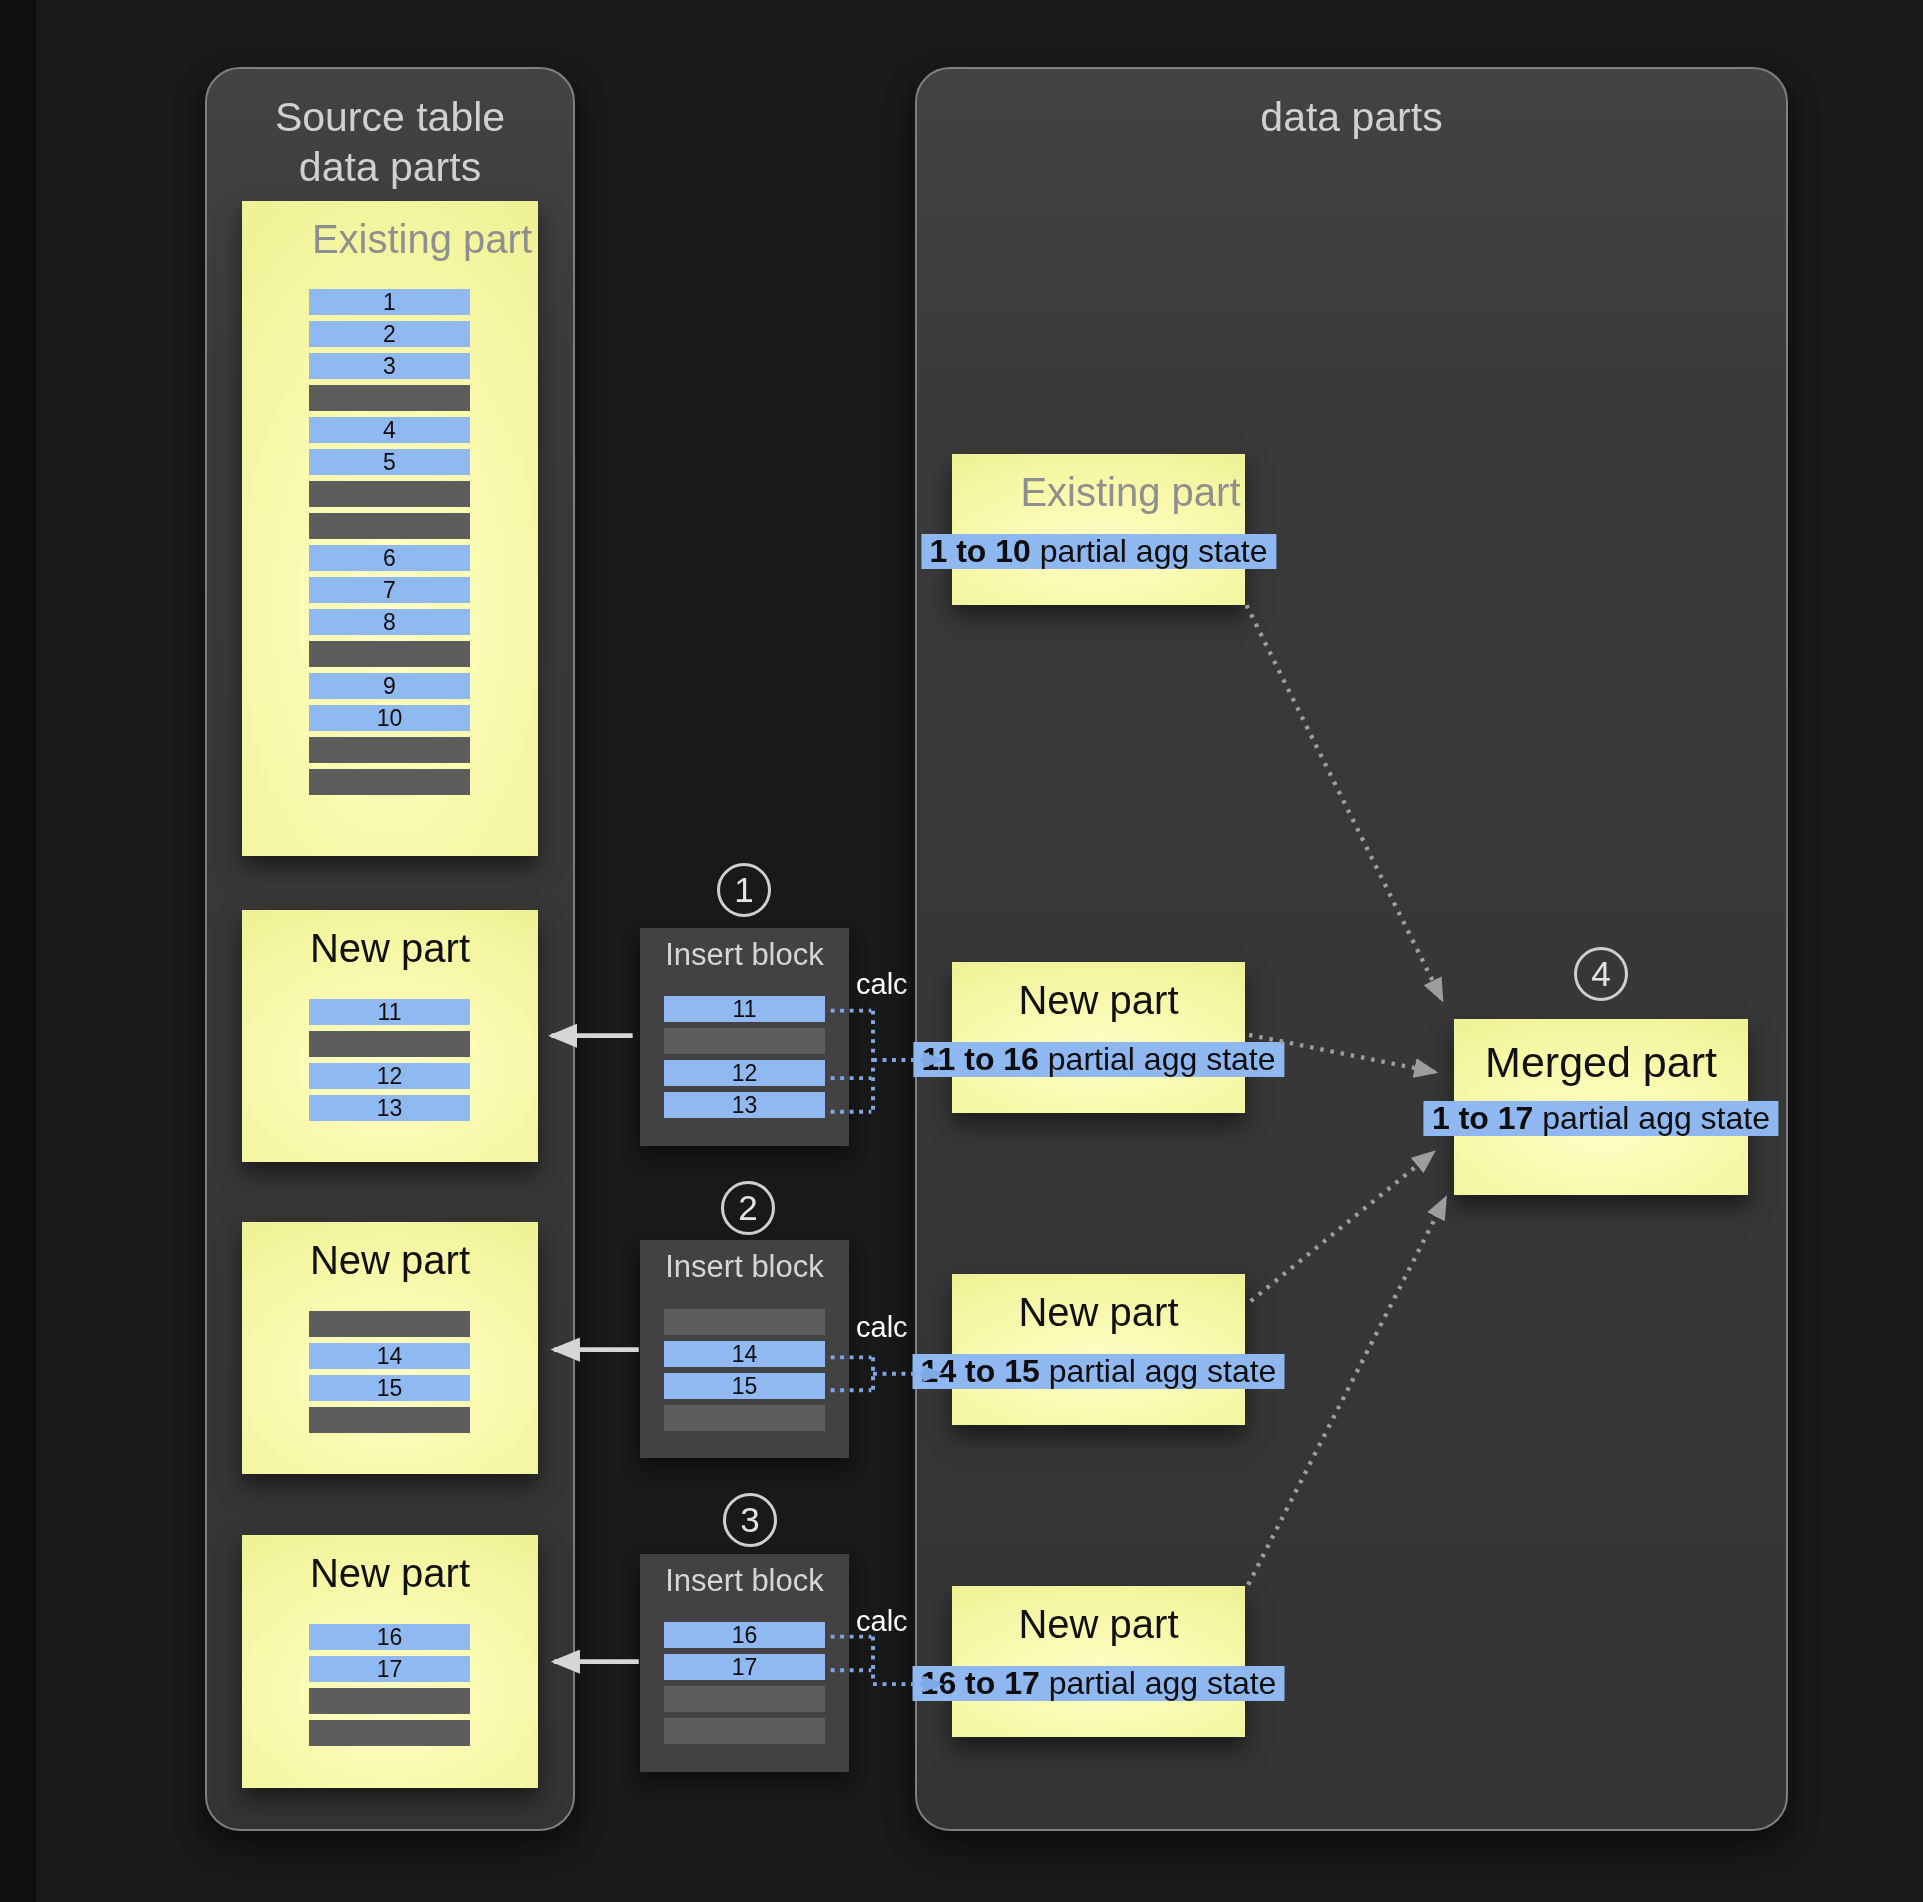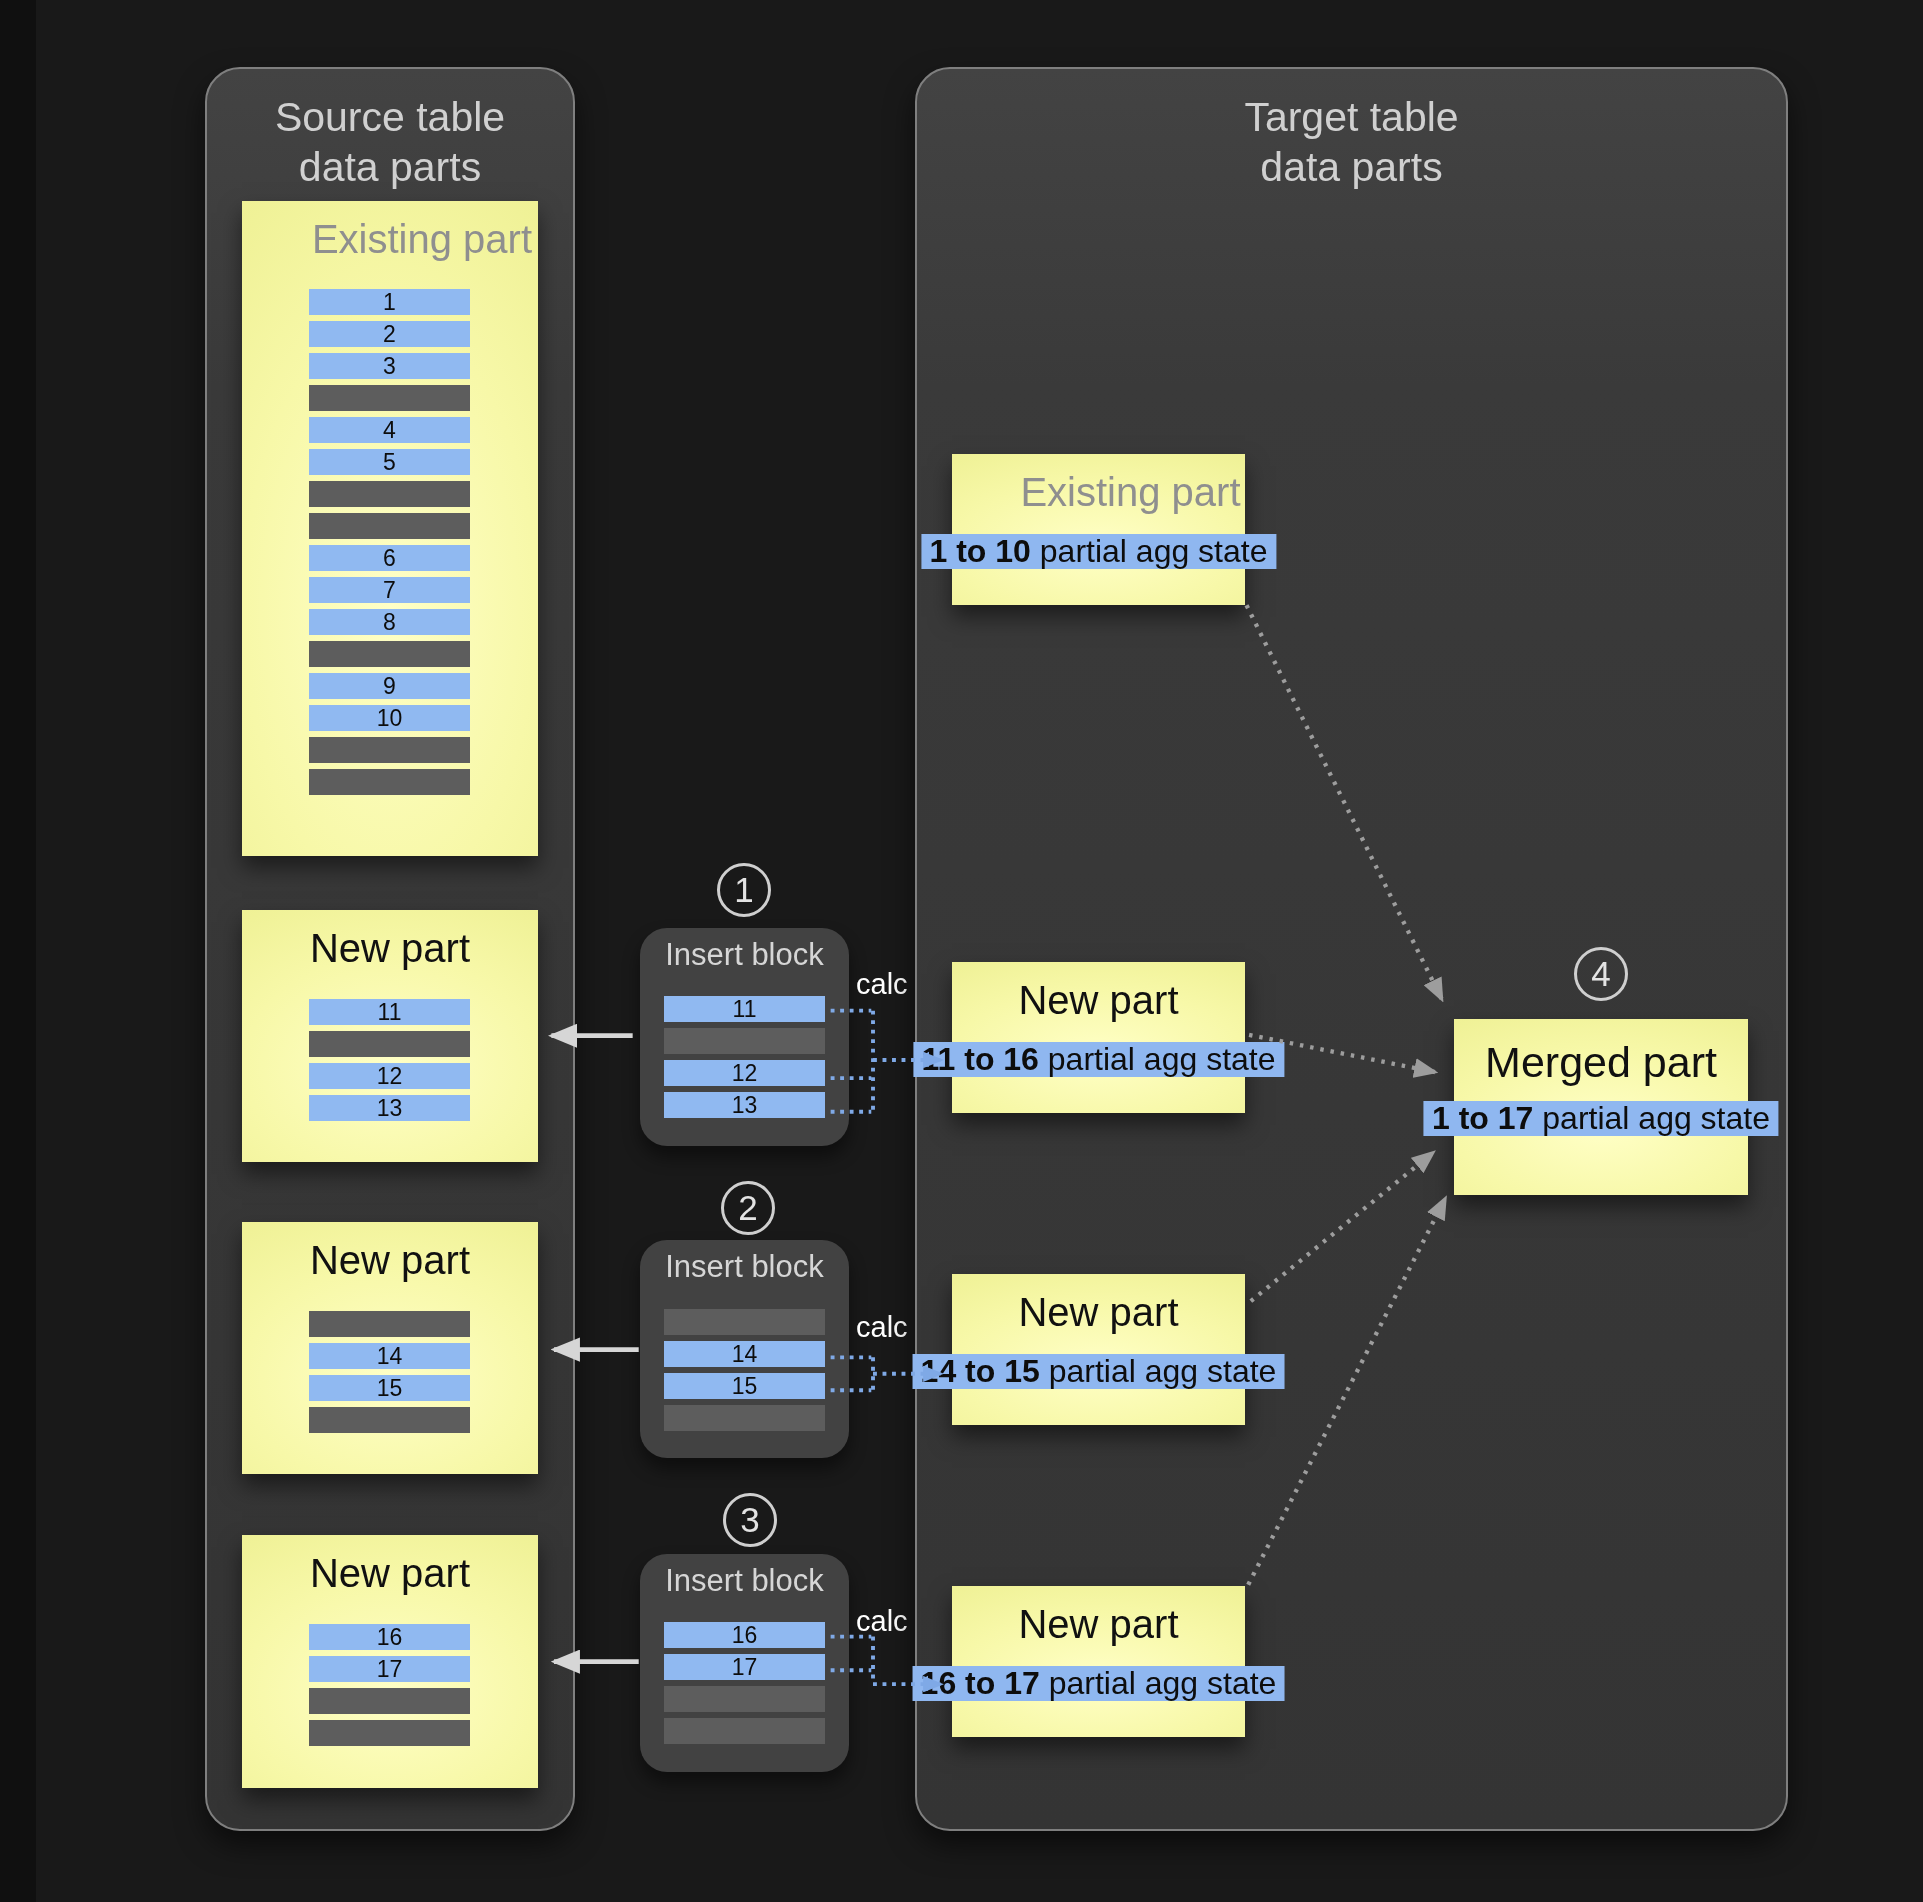--- a/index.html
+++ b/index.html
@@ -46,21 +46,21 @@
   
   .agg{
     position:absolute;top:80px;left:50%;transform:translateX(-50%);
     background:#8fb7f0;color:#0d0d0d;font-size:32px;line-height:35px;
     padding:0 8.6px;white-space:nowrap;
   }
   .agg b{font-weight:700;}
   
   .insert-block{
     position:absolute;left:604px;width:209px;height:218px;
-    background:#424242;box-shadow:0 10.4px 17.3px rgba(0,0,0,.45);border-radius:27px;
+    background:#424242;box-shadow:0 10.4px 17.3px rgba(0,0,0,.45);
   }
   .ib-title{
     position:absolute;top:8.6px;left:0;width:100%;
     text-align:center;color:#d6d6d6;font-size:31px;
   }
   #insert-block-1 .rows{top:68px;}
   #insert-block-2 .rows{top:69px;}
   #insert-block-3 .rows{top:68px;}
   
   .step-circle{
@@ -168,21 +168,20 @@
         <div class="row blue">16</div>
         <div class="row blue">17</div>
         <div class="row gray"></div>
         <div class="row gray"></div>
       </div>
   </div>
   <div class="calc" style="top:1605px;">calc</div>
 
   <section class="panel" id="target-panel">
     <div class="panel-title">
-      <div>Target table</div>
       <div>data parts</div>
     </div>
   </section>
 
   <div class="part" style="left:916px;top:454px;width:293px;height:151px;">
     <div class="part-title muted">Existing part</div>
     <div class="agg">
       <b>1 to 10</b><span> partial agg state</span>
     </div>
   </div>

